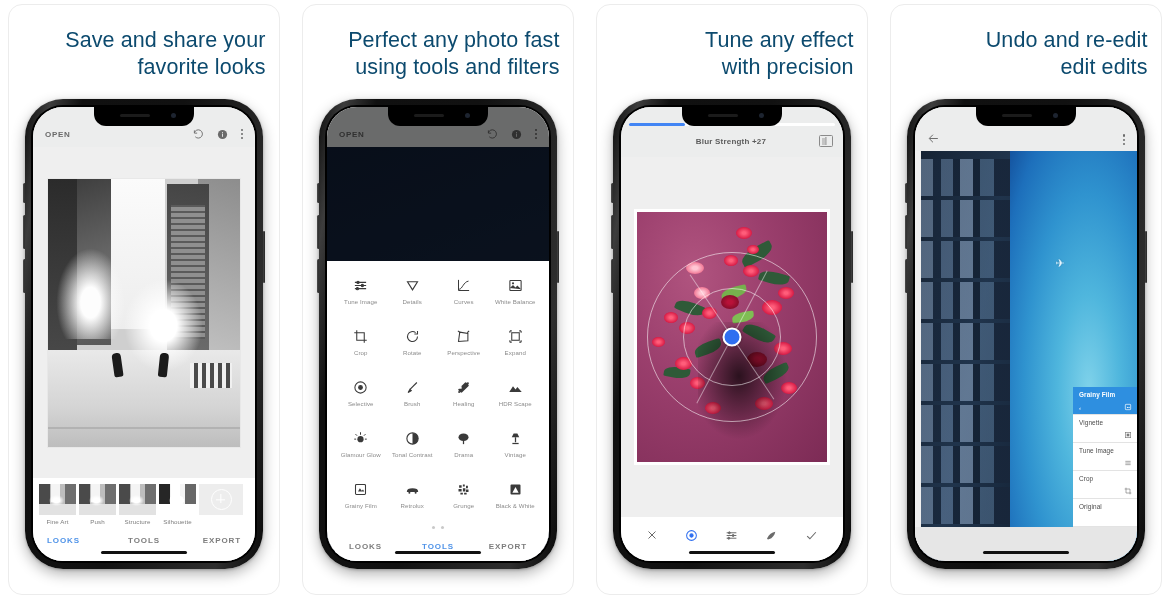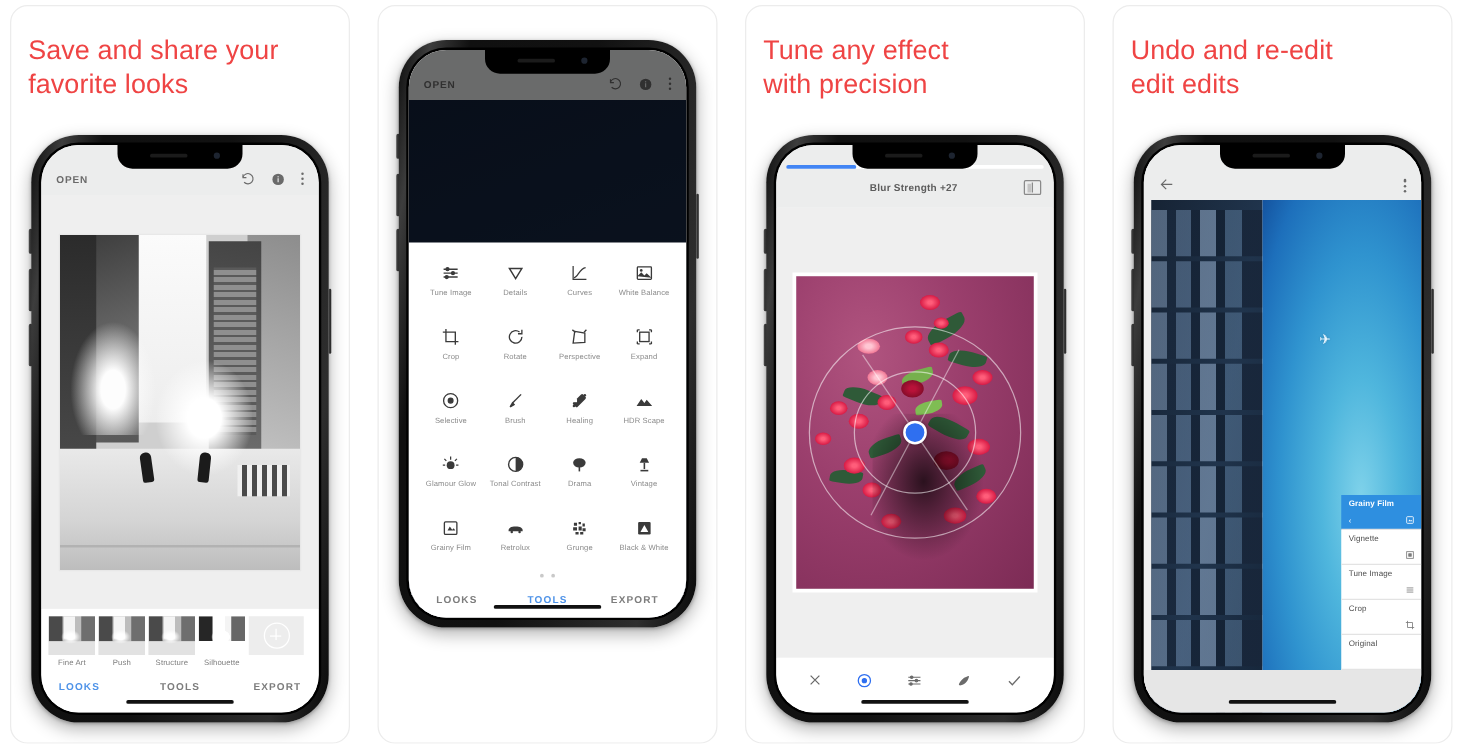--- a/index.html
+++ b/index.html
@@ -29,38 +29,38 @@
     border-radius: 14px;
     box-sizing: border-box;
     overflow: hidden;
     display: flex;
     flex-direction: column;
     align-items: center;
   }
   .card-title {
     margin-top: 22px;
     width: 90%;
-    text-align: left;
+    text-align: right;
     font-size: 21.5px;
     line-height: 27px;
-    color: #ef4444;
+    color: #0c4a6e;
     font-weight: 400;
     letter-spacing: .1px;
     white-space: pre-line;
   }
   
   .phone-wrap {
     position: relative;
     margin-top: 10px;
     width: 238px;
     height: 470px;
   }
   .phone {
     position: absolute;
-    left: 0; top: 17px;
+    left: 0; top: 8px;
     width: 238px; height: 470px;
     border-radius: 38px;
     background: linear-gradient(100deg,#0b0b0b 0%,#3d3d3d 8%,#101010 18%,#111 50%,#2e2e2e 85%,#090909 100%);
     box-shadow: 0 5px 14px rgba(0,0,0,.30), 0 1px 3px rgba(0,0,0,.25);
     box-sizing: border-box;
     padding: 6px;
   }
   .phone-inner {
     position: relative;
     width: 100%; height: 100%;
@@ -570,20 +570,22 @@
             </div>
 
             <div class="home-bar"></div>
           </div>
         </div>
       </div>
     </div>
   </div>
 
   <div class="card">
+    <div class="card-title">Perfect any photo fast
+using tools and filters</div>
 
     <div class="phone-wrap">
       <div class="side-btn btn-left-1"></div>
       <div class="side-btn btn-left-2"></div>
       <div class="side-btn btn-left-3"></div>
       <div class="side-btn btn-right"></div>
       <div class="phone">
         <div class="phone-inner">
           <div class="screen">
             <div class="notch">

